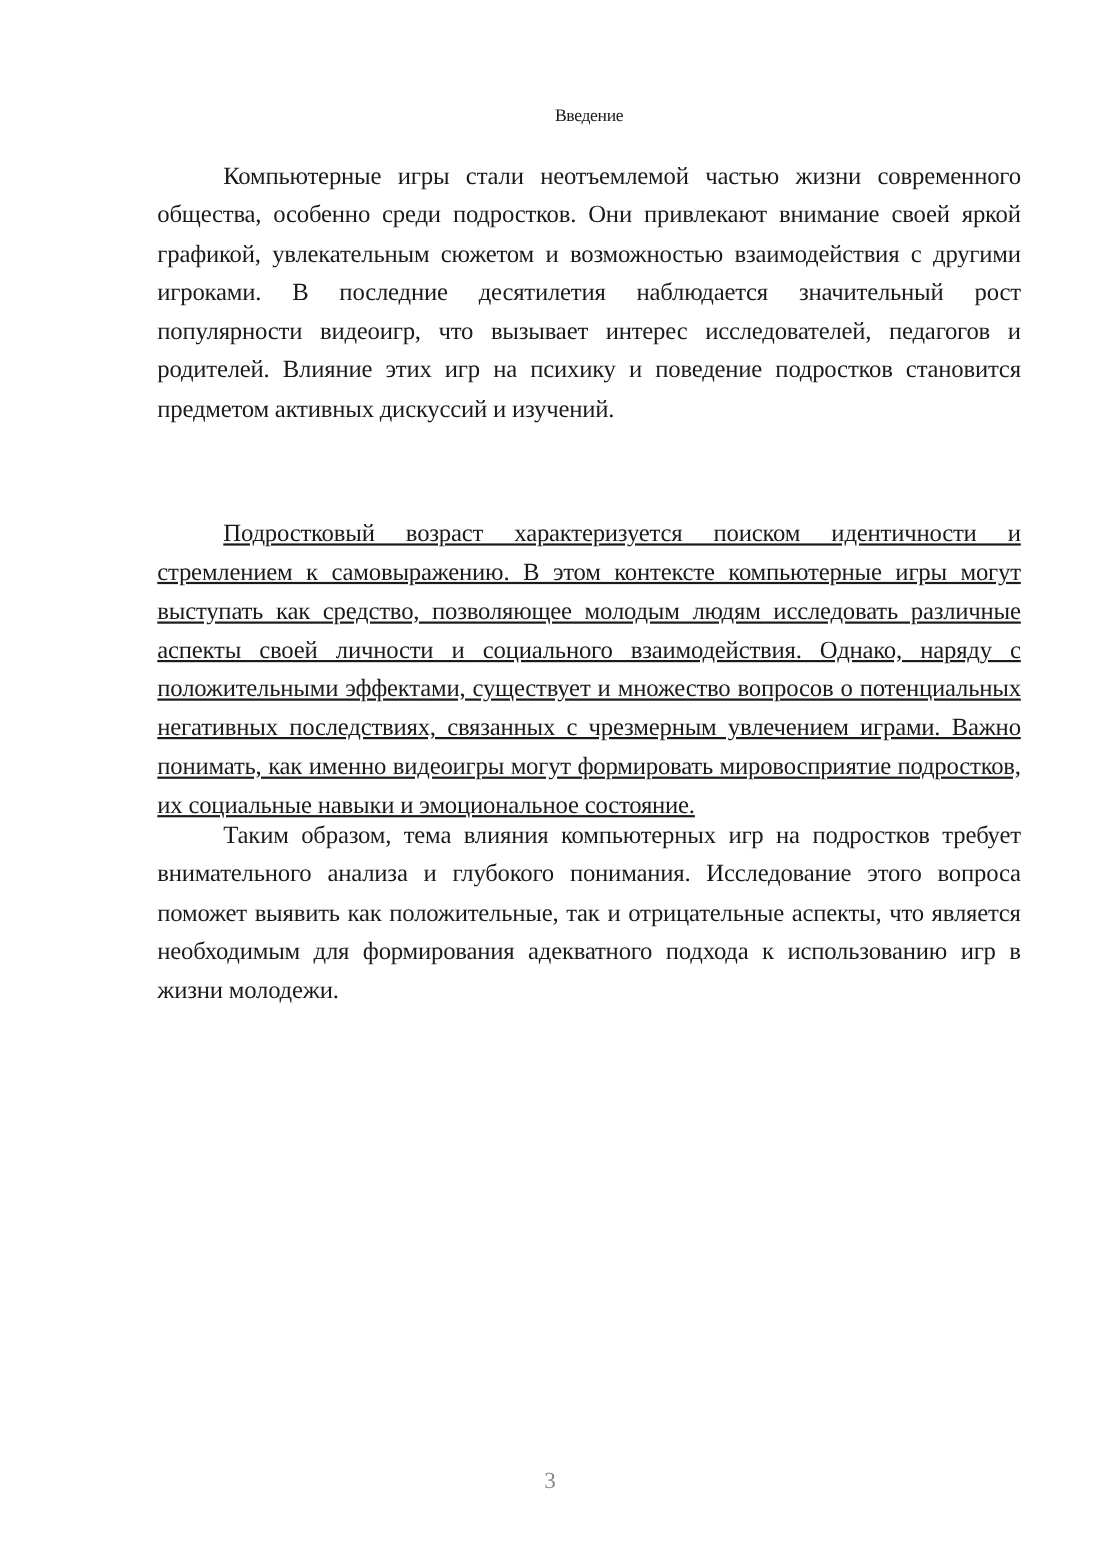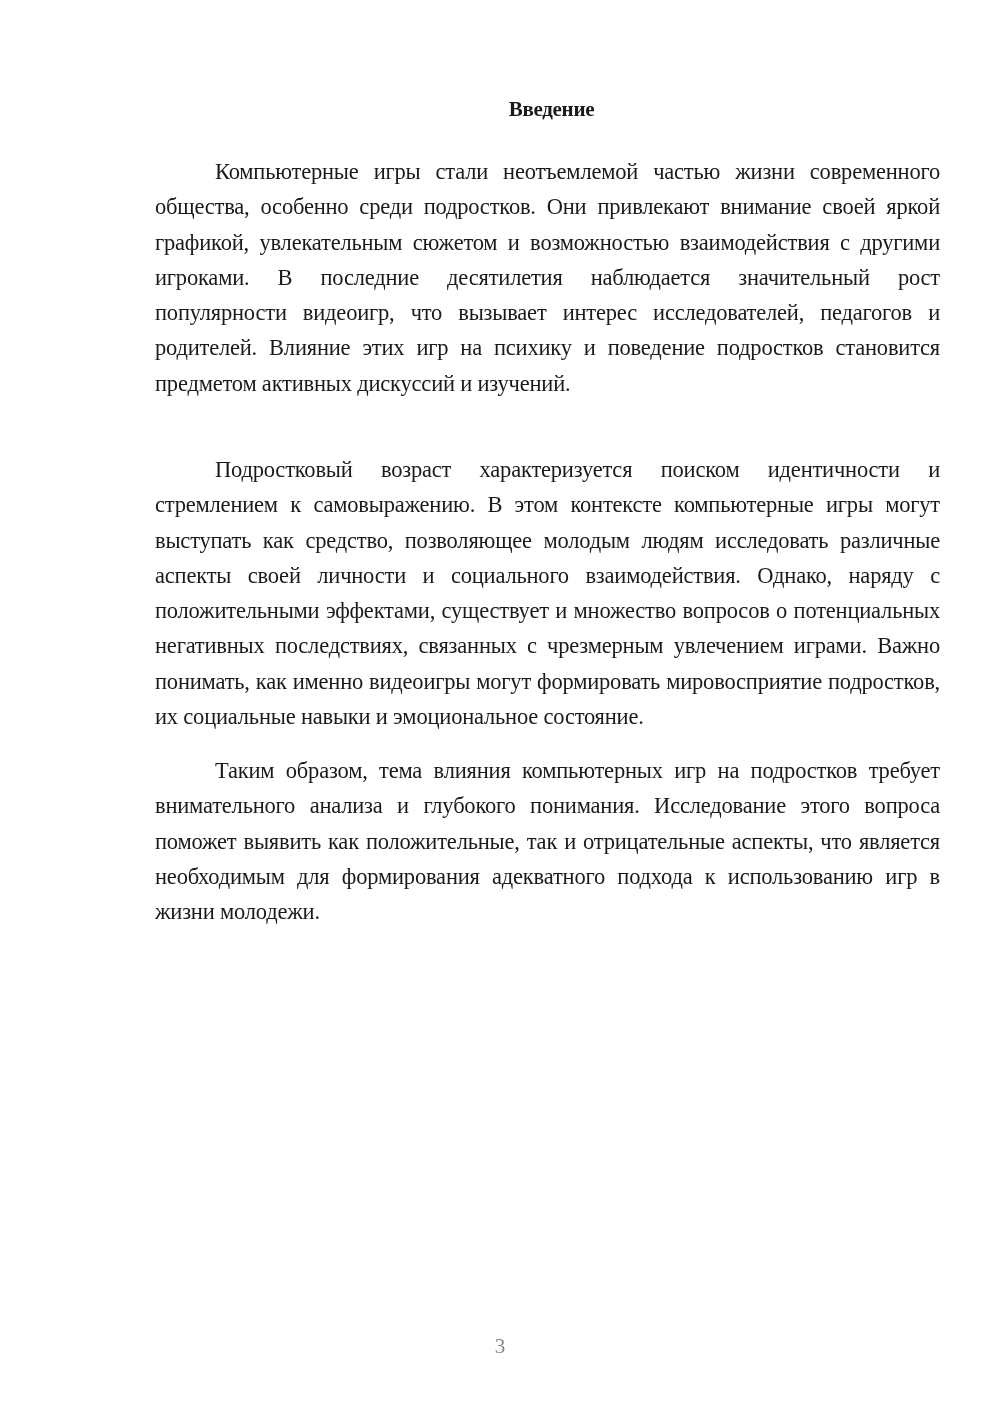--- a/index.html
+++ b/index.html
@@ -1,25 +1,25 @@
 <!DOCTYPE html>
 <html><head>
 <meta charset="utf-8">
 <style>
   html, body { margin: 0; padding: 0; background: #ffffff; }
   body { width: 1000px; height: 1414px; position: relative; overflow: hidden;
          font-family: "Liberation Serif", "DejaVu Serif", serif; color: #1a1a1a; }
   .page { position: absolute; left: 143px; top: 0; width: 785px; }
-  .title { position: absolute; top: 97px; left: 16px; width: 785px; text-align: center;
-           font-weight: bold; font-size: 21px; letter-spacing: -0.3px; }
-  .para { position: absolute; left: 0; width: 785px; margin: 12px;
+  .title { position: absolute; top: 97px; left: 0; width: 785px; text-align: center;
+           font-weight: normal; font-size: 16px; letter-spacing: -0.3px; }
+  .para { position: absolute; left: 0; width: 785px; margin: 0;
           font-size: 22.5px; line-height: 35.3px; text-align: justify;
           text-indent: 60px; letter-spacing: -0.2px; }
   .p1 { top: 142px; }
-  .p2 { top: 440px; }
+  .p2 { top: 467px; text-decoration: underline; }
   .p3 { top: 741px; }
   .pagenum { position: absolute; top: 1334px; left: 0; width: 1000px; text-align: center;
              font-size: 21px; color: #888; }
 </style>
 </head>
 <body>
 
 <div class="page">
   <div class="title">Введение</div>
   <p class="para p1">Компьютерные игры стали неотъемлемой частью жизни современного общества, особенно среди подростков. Они привлекают внимание своей яркой графикой, увлекательным сюжетом и возможностью взаимодействия с другими игроками. В последние десятилетия наблюдается значительный рост популярности видеоигр, что вызывает интерес исследователей, педагогов и родителей. Влияние этих игр на психику и поведение подростков становится предметом активных дискуссий и изучений.</p>

